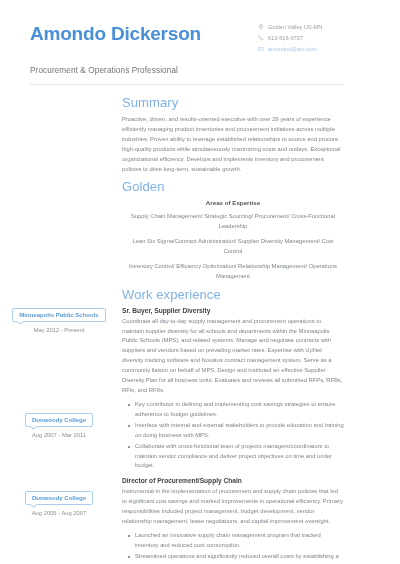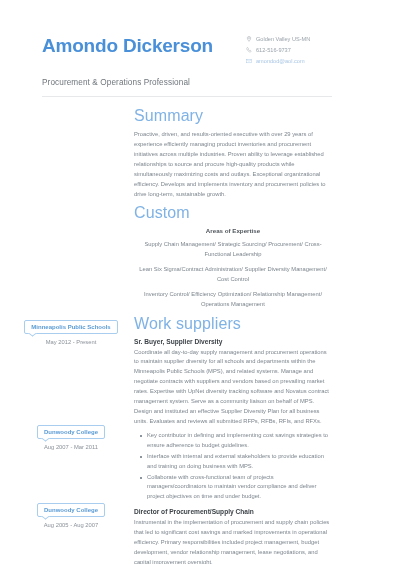--- a/index.html
+++ b/index.html
@@ -12,21 +12,21 @@
     height: 564px;
     font-family: "Liberation Sans", sans-serif;
     color: #5b6166;
     overflow: hidden;
   }
   .page {
     position: relative;
     width: 358px;
     height: 564px;
     box-sizing: border-box;
-    padding: 12px;
+    padding: 0;
   }
 
   
   .header {
     display: flex;
     align-items: flex-start;
     justify-content: space-between;
     padding: 20px 14px 0 30px;
   }
   .header-left { padding-top: 4px; }
@@ -84,21 +84,21 @@
     position: relative;
     padding-top: 6px;
   }
   .right-col {
     flex: 1 1 auto;
     padding: 6px 14px 0 4px;
   }
 
   
   .section-title {
-    font-size: 16px;
+    font-size: 13px;
     color: #7fb2e5;
     font-weight: normal;
     margin: 4px 0 5px 0;
     letter-spacing: 0.1px;
   }
   .section-title.tight { margin-top: 2px; }
 
   p.para {
     font-size: 5.8px;
     line-height: 1.72;
@@ -260,29 +260,29 @@
     </div>
 
     <div class="right-col">
 
       <div>
         <div class="section-title">Summary</div>
         <p class="para">Proactive, driven, and results-oriented executive with over 29 years of experience efficiently managing product inventories and procurement initiatives across multiple industries. Proven ability to leverage established relationships to source and procure high-quality products while simultaneously maximizing costs and outlays. Exceptional organizational efficiency. Develops and implements  inventory and procurement policies to drive long-term, sustainable growth.</p>
       </div>
 
       <div>
-        <div class="section-title">Custom</div>
+        <div class="section-title">Golden</div>
         <div class="areas-heading">Areas of Expertise</div>
         <div class="areas-line">Supply Chain Management/ Strategic Sourcing/ Procurement/ Cross-Functional Leadership</div>
         <div class="areas-line">Lean Six Sigma/Contract Administration/ Supplier Diversity Management/ Cost Control</div>
         <div class="areas-line">Inventory Control/ Efficiency Optimization/ Relationship Management/ Operations Management</div>
       </div>
 
       <div>
-        <div class="section-title tight">Work suppliers</div>
+        <div class="section-title tight">Work experience</div>
 
         <div class="job">
           <div class="job-heading">Sr. Buyer, Supplier Diversity</div>
           <p class="para">Coordinate all day-to-day supply management and procurement operations to maintain supplier diversity for all schools and departments within the Minneapolis Public Schools (MPS), and related systems. Manage and negotiate contracts with suppliers and vendors based on prevailing market rates. Expertise with UpNet diversity tracking software and Novatus contract management system. Serve as a community liaison on behalf of MPS. Design and instituted an effective Supplier Diversity Plan for all business units. Evaluates and reviews all submitted RFPs, RFBs, RFIs, and RFXs.</p>
           <ul class="bullets">
             <li>Key contributor in defining and implementing cost savings strategies to ensure adherence to budget guidelines.</li>
             <li>Interface with internal and external stakeholders to provide education and training on doing business with MPS.</li>
             <li>Collaborate with cross-functional team of projects managers/coordinators to maintain vendor compliance and deliver project objectives on time and under budget.</li>
           </ul>
         </div>

